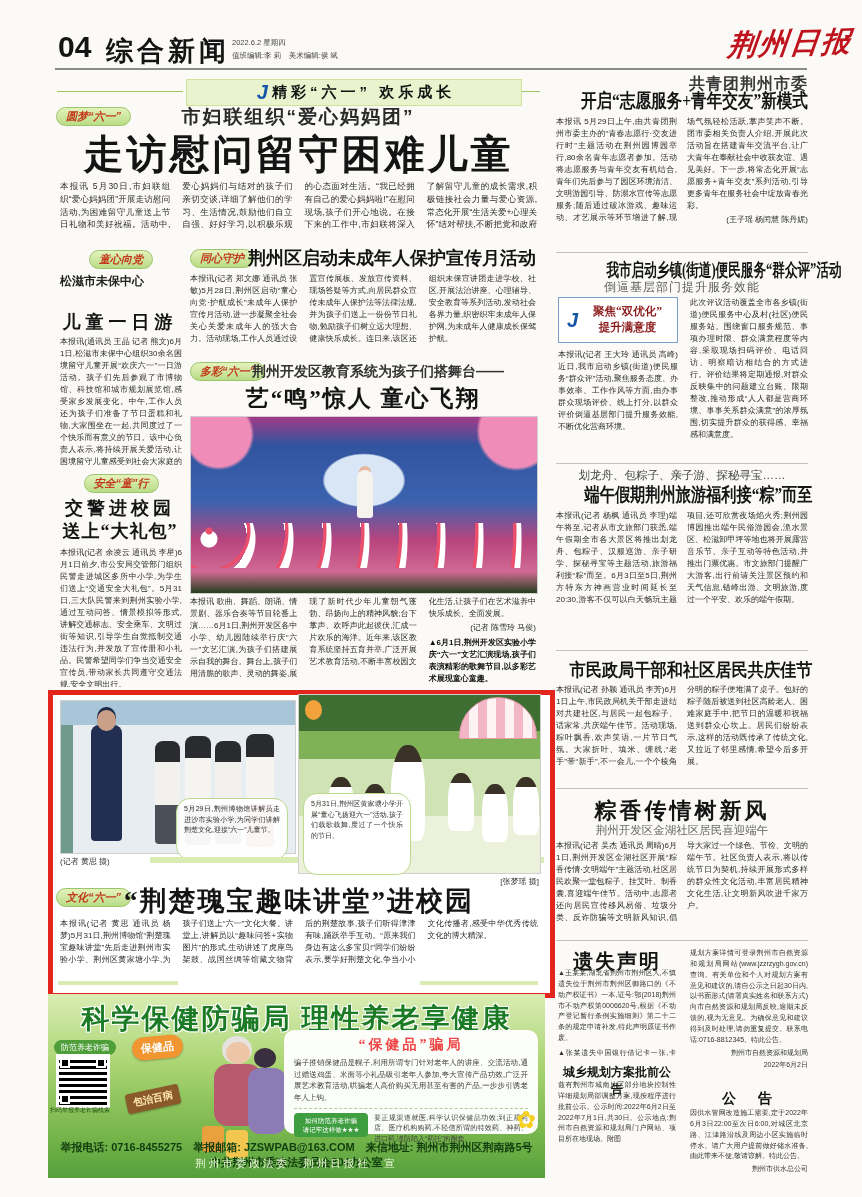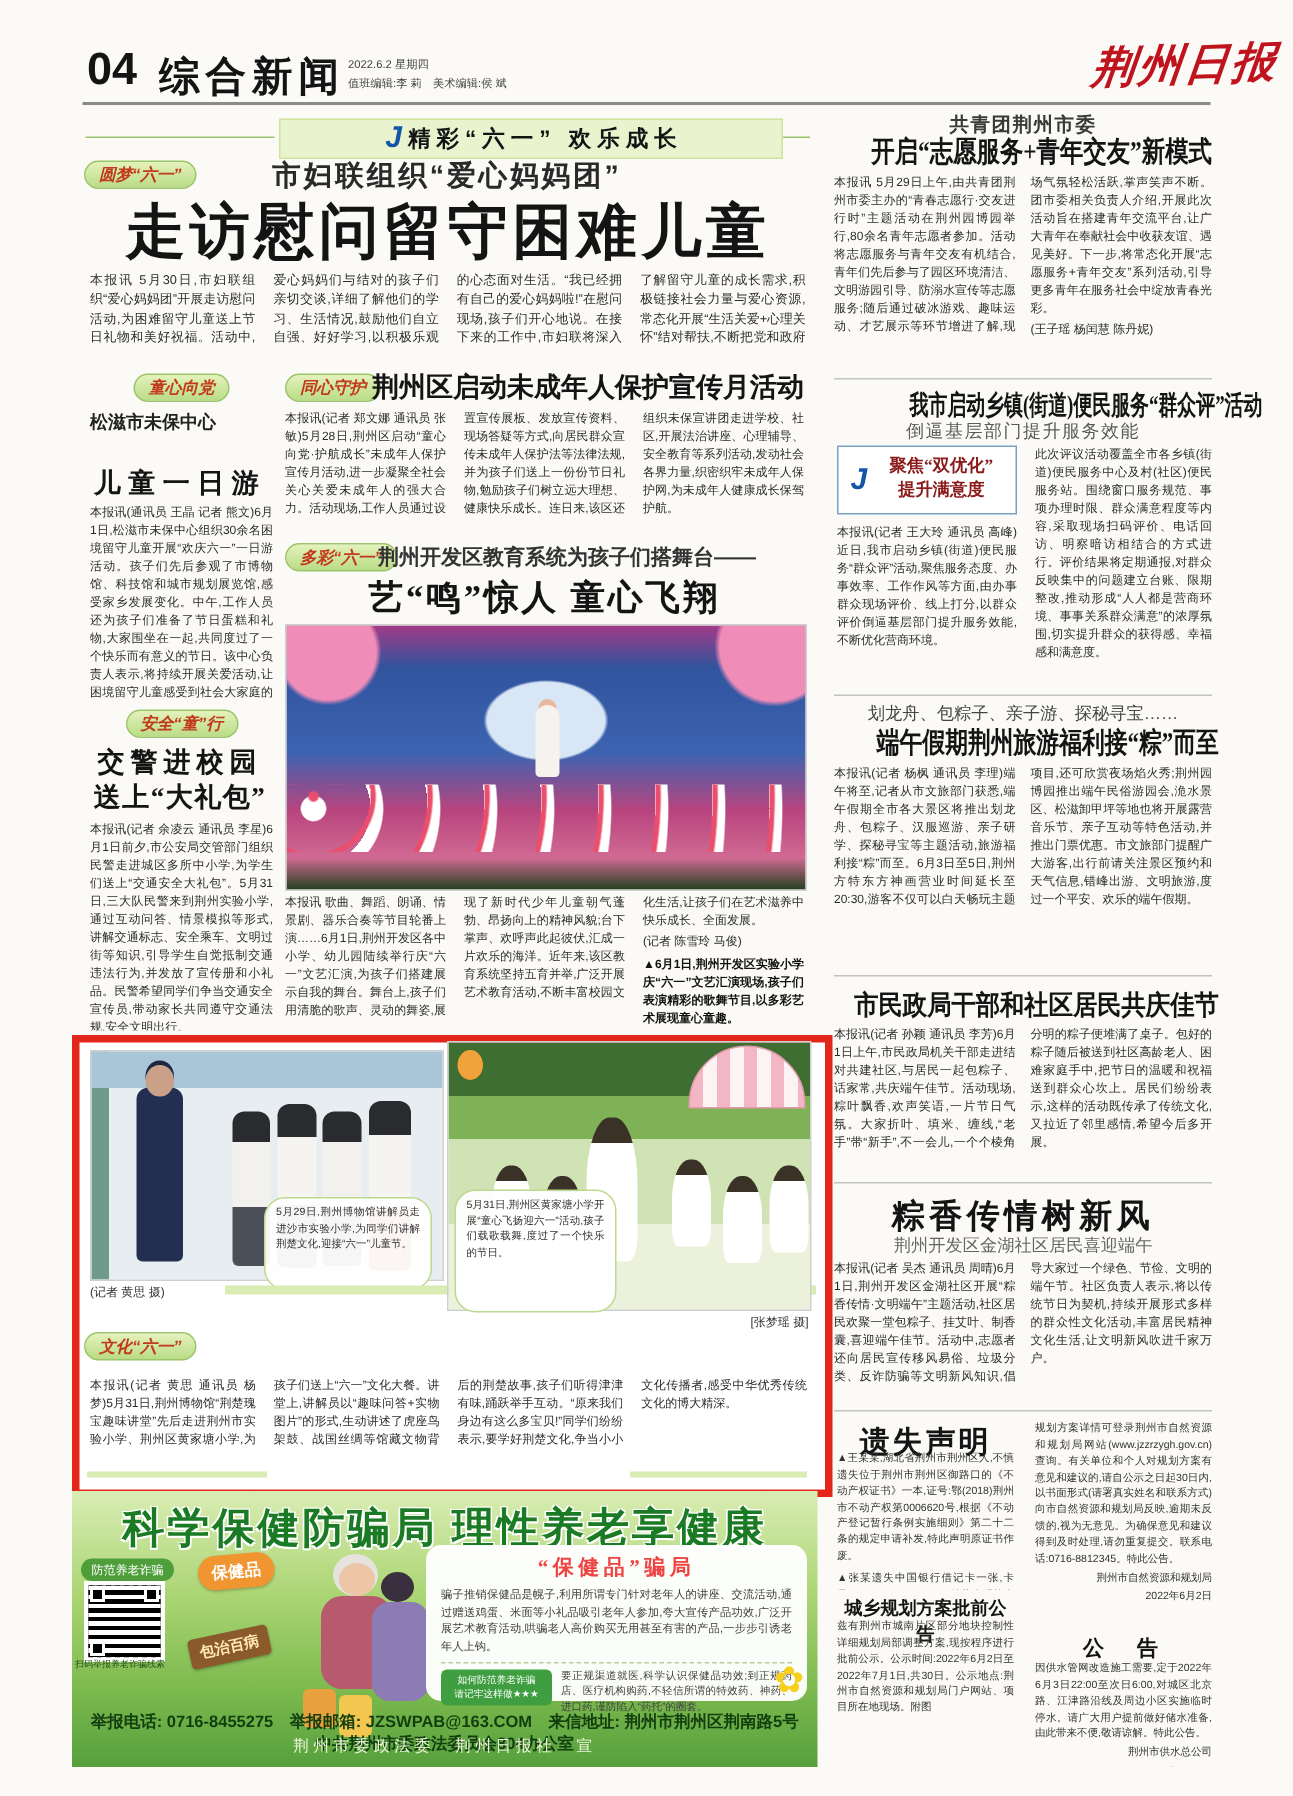--- a/index.html
+++ b/index.html
@@ -7,21 +7,21 @@
         font-family:"Liberation Sans","DejaVu Sans",sans-serif;color:#222;}
   .abs{position:absolute;}
   .center{text-align:center;}
   .serif{font-family:"Liberation Serif","DejaVu Serif",serif;}
   .blk{font-weight:900;color:#141414;}
   .bt{font-size:8.5px;line-height:1.5;text-align:justify;color:#2b2b2b;overflow:hidden;}
   .bt7{font-size:7px;line-height:1.55;text-align:justify;color:#333;overflow:hidden;}
   .cols2{column-count:2;column-gap:10px;}
   .cols3{column-count:3;column-gap:12px;}
   .cols4{column-count:4;column-gap:12px;}
-  .byline{margin-top:2px;}
+  .byline{text-align:right;margin-top:2px;}
   .tag{display:inline-block;background:linear-gradient(180deg,#e4f2bc,#b9dc86);border:1px solid #9cc56b;
        border-radius:11px;color:#c23a1c;font-weight:bold;font-style:italic;font-size:11px;
        padding:1px 9px;white-space:nowrap;}
   .rule{background:#8a8a8a;height:1px;}
   .rdiv{left:556px;width:252px;border-top:1px solid #c2c2c2;position:absolute;}
   .cond{display:inline-block;white-space:nowrap;transform-origin:center;}
   .photo{position:absolute;overflow:hidden;border:1px solid #cfcfcf;}
   .credit{font-size:8px;color:#333;}
   .bubble{position:absolute;background:rgba(255,255,255,.95);border:1px solid #bcd98e;border-radius:14px;
           font-size:7px;line-height:1.5;color:#2f2f2f;padding:5px 7px;text-align:justify;}
@@ -166,20 +166,21 @@
     <div class="kid" style="left:12%;top:46%;"></div>
     <div class="kid" style="left:26%;top:50%;"></div>
     <div class="kid" style="left:62%;top:44%;"></div>
     <div class="kid" style="left:76%;top:50%;"></div>
     <div class="kid" style="left:89%;top:46%;"></div>
   </div>
   <div class="bubble" style="left:303px;top:793px;width:92px;height:70px;">5月31日,荆州区黄家塘小学开展“童心飞扬迎六一”活动,孩子们载歌载舞,度过了一个快乐的节日。</div>
   <div class="abs credit" style="left:455px;top:876px;width:84px;text-align:right;">[张梦瑶 摄]</div>
 
   <div class="abs tag" style="left:56px;top:888px;">文化“六一”</div>
+  <div class="abs center serif blk" style="left:60px;top:883px;width:478px;font-size:27px;letter-spacing:2px;">“荆楚瑰宝趣味讲堂”进校园</div>
   <div class="abs bt cols4" style="left:60px;top:918px;width:478px;height:62px;font-size:8px;">本报讯(记者 黄思 通讯员 杨梦)5月31日,荆州博物馆“荆楚瑰宝趣味讲堂”先后走进荆州市实验小学、荆州区黄家塘小学,为孩子们送上“六一”文化大餐。讲堂上,讲解员以“趣味问答+实物图片”的形式,生动讲述了虎座鸟架鼓、战国丝绸等馆藏文物背后的荆楚故事,孩子们听得津津有味,踊跃举手互动。“原来我们身边有这么多宝贝!”同学们纷纷表示,要学好荆楚文化,争当小小文化传播者,感受中华优秀传统文化的博大精深。</div>
   <div class="gstrip" style="left:58px;top:981px;width:120px;height:4px;"></div>
   <div class="gstrip" style="left:420px;top:981px;width:118px;height:4px;"></div>
 
   <div class="abs ad" style="left:48px;top:994px;width:497px;height:184px;overflow:hidden;">
     <div class="center ad-title" style="margin-top:6px;">科学保健防骗局 理性养老享健康</div>
 
     <div class="abs" style="left:6px;top:42px;">
       <span class="ad-badge">防范养老诈骗</span>
     </div>
@@ -220,21 +221,21 @@
         </div>
         <div class="tip-body">要正规渠道就医,科学认识保健品功效;到正规药店、医疗机构购药,不轻信所谓的特效药、神药、进口药,谨防陷入“药托”的圈套。</div>
       </div>
     </div>
     <div class="abs" style="left:468px;top:112px;font-size:24px;color:#f6cf1f;">✿</div>
 
     <div class="abs center" style="left:8px;top:146px;width:481px;font-size:11px;font-weight:bold;color:#123d0e;">举报电话: 0716-8455275　举报邮箱: JZSWPAB@163.COM　来信地址: 荆州市荆州区荆南路5号中共荆州市委政法委员会804办公室</div>
     <div class="abs center" style="left:8px;top:163px;width:481px;font-size:10.5px;letter-spacing:3px;color:#edf7da;">荆州市委政法委　荆州日报社　宣</div>
   </div>
 
-  <div class="abs center" style="left:556px;top:74px;width:252px;font-size:13px;font-weight:bold;color:#3a3a3a;letter-spacing:1px;">共青团荆州市委</div>
+  <div class="abs center" style="left:556px;top:74px;width:252px;font-size:16px;font-weight:bold;color:#3a3a3a;letter-spacing:1px;text-align:right;">共青团荆州市委</div>
   <div class="abs center" style="left:556px;top:88px;width:252px;">
     <span class="cond serif blk" style="font-size:19px;transform:scaleX(0.82);">开启“志愿服务+青年交友”新模式</span>
   </div>
   <div class="abs bt cols2" style="left:556px;top:116px;width:252px;height:130px;font-size:8px;">
     <span>本报讯 5月29日上午,由共青团荆州市委主办的“青春志愿行·交友进行时”主题活动在荆州园博园举行,80余名青年志愿者参加。活动将志愿服务与青年交友有机结合,青年们先后参与了园区环境清洁、文明游园引导、防溺水宣传等志愿服务;随后通过破冰游戏、趣味运动、才艺展示等环节增进了解,现场气氛轻松活跃,掌声笑声不断。团市委相关负责人介绍,开展此次活动旨在搭建青年交流平台,让广大青年在奉献社会中收获友谊、遇见美好。下一步,将常态化开展“志愿服务+青年交友”系列活动,引导更多青年在服务社会中绽放青春光彩。</span>
     <div class="byline">(王子瑶 杨闰慧 陈丹妮)</div>
   </div>
 
   <div class="rdiv" style="top:252px;"></div>
 

